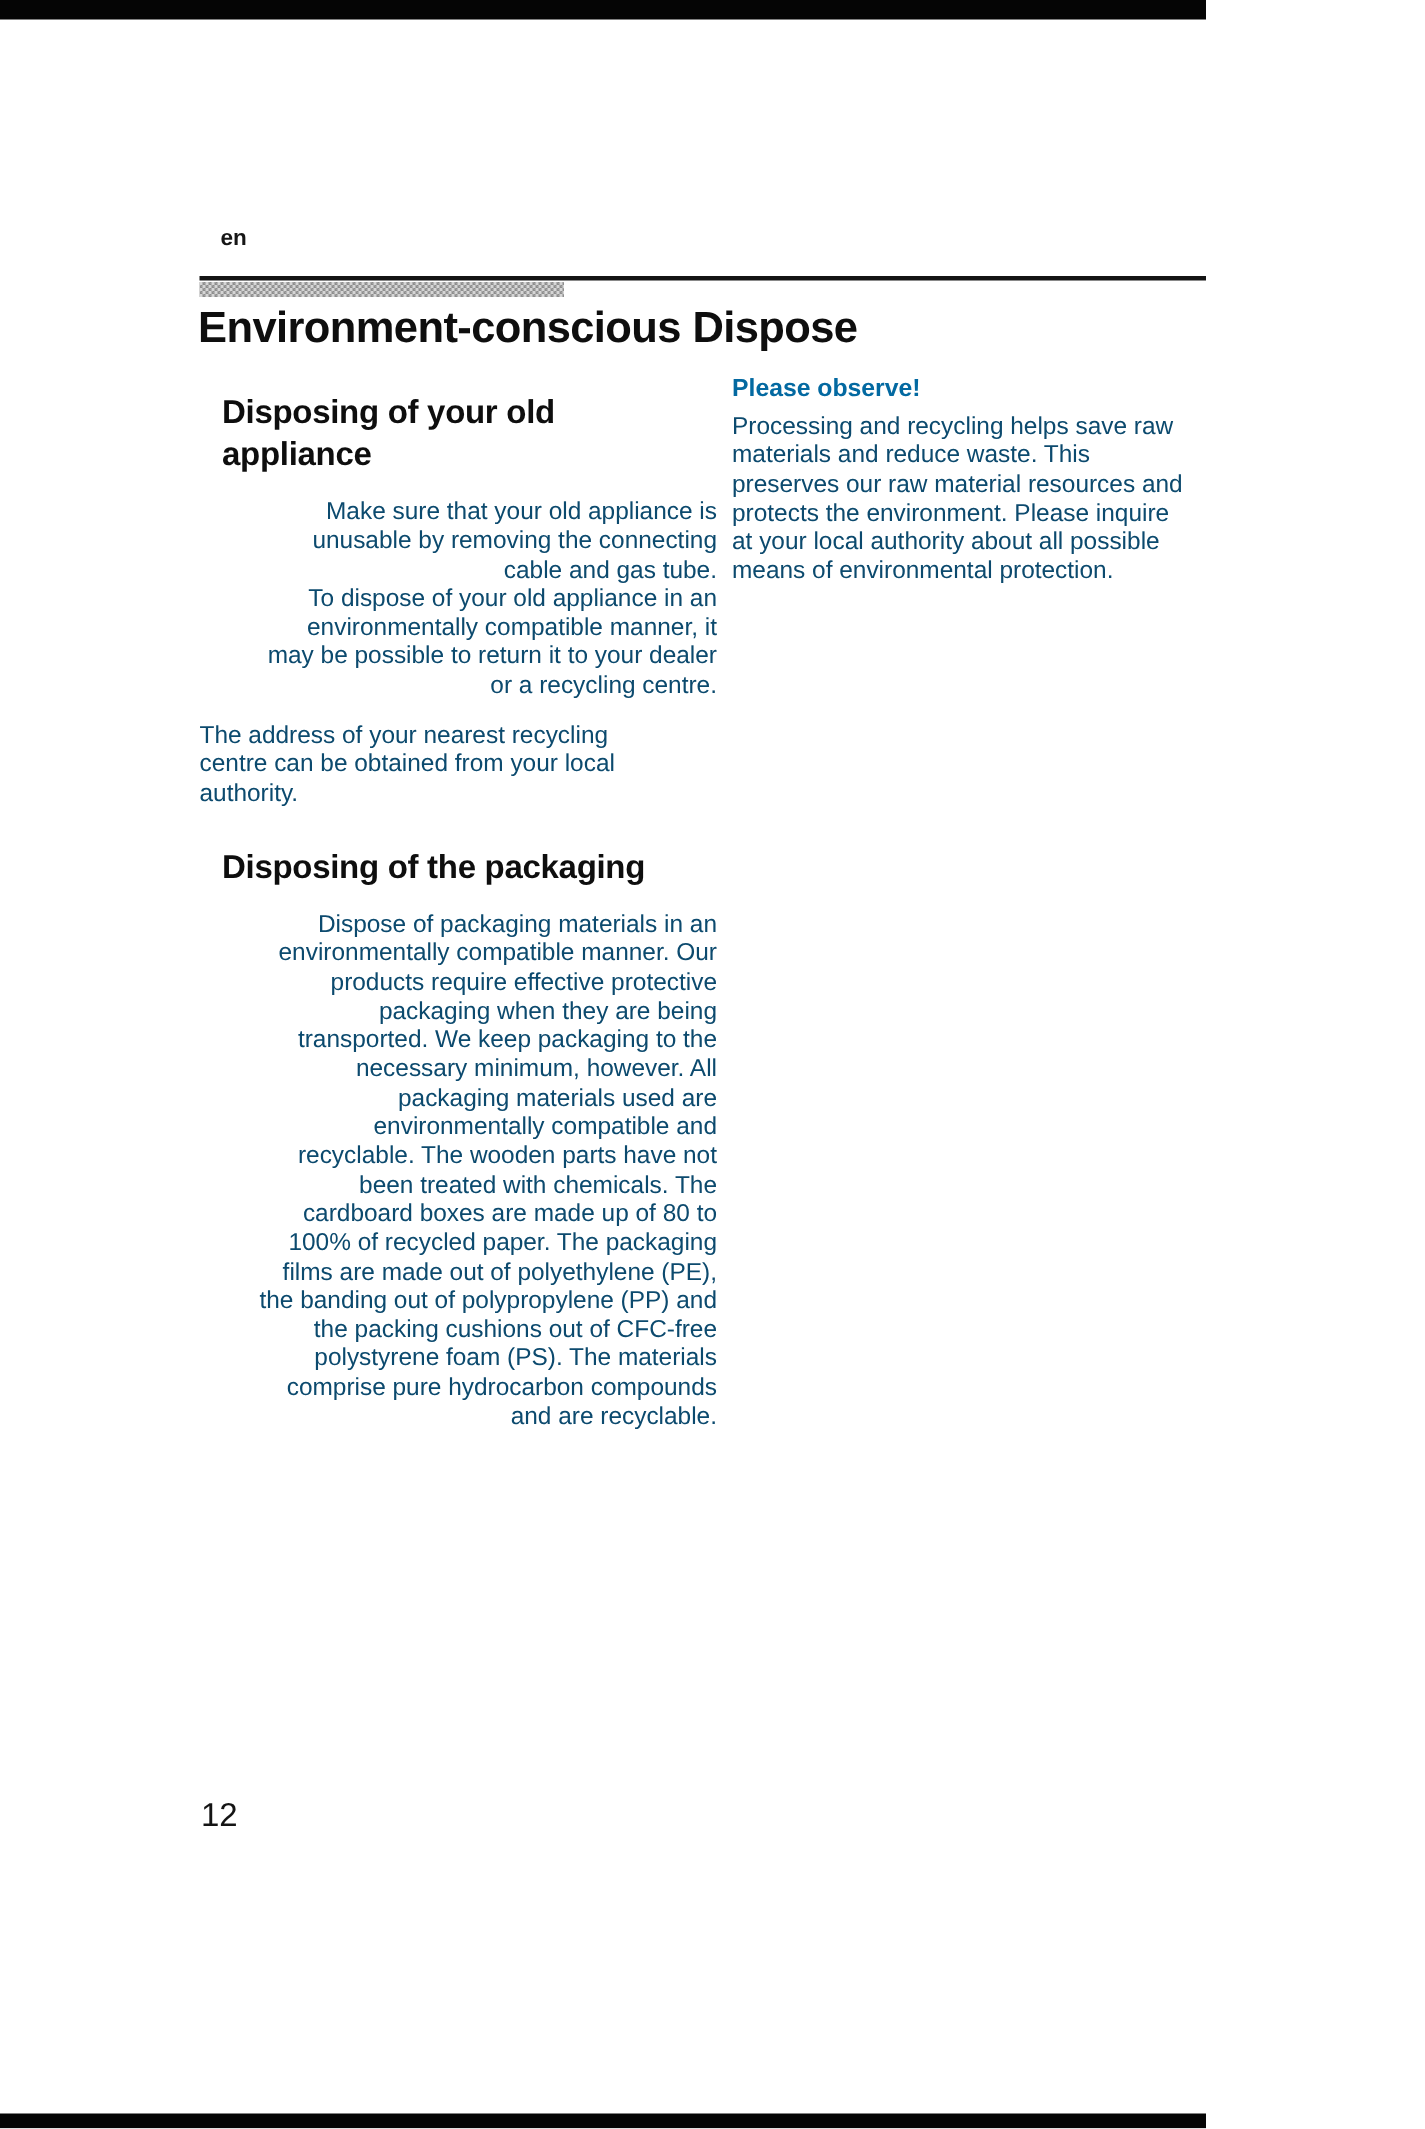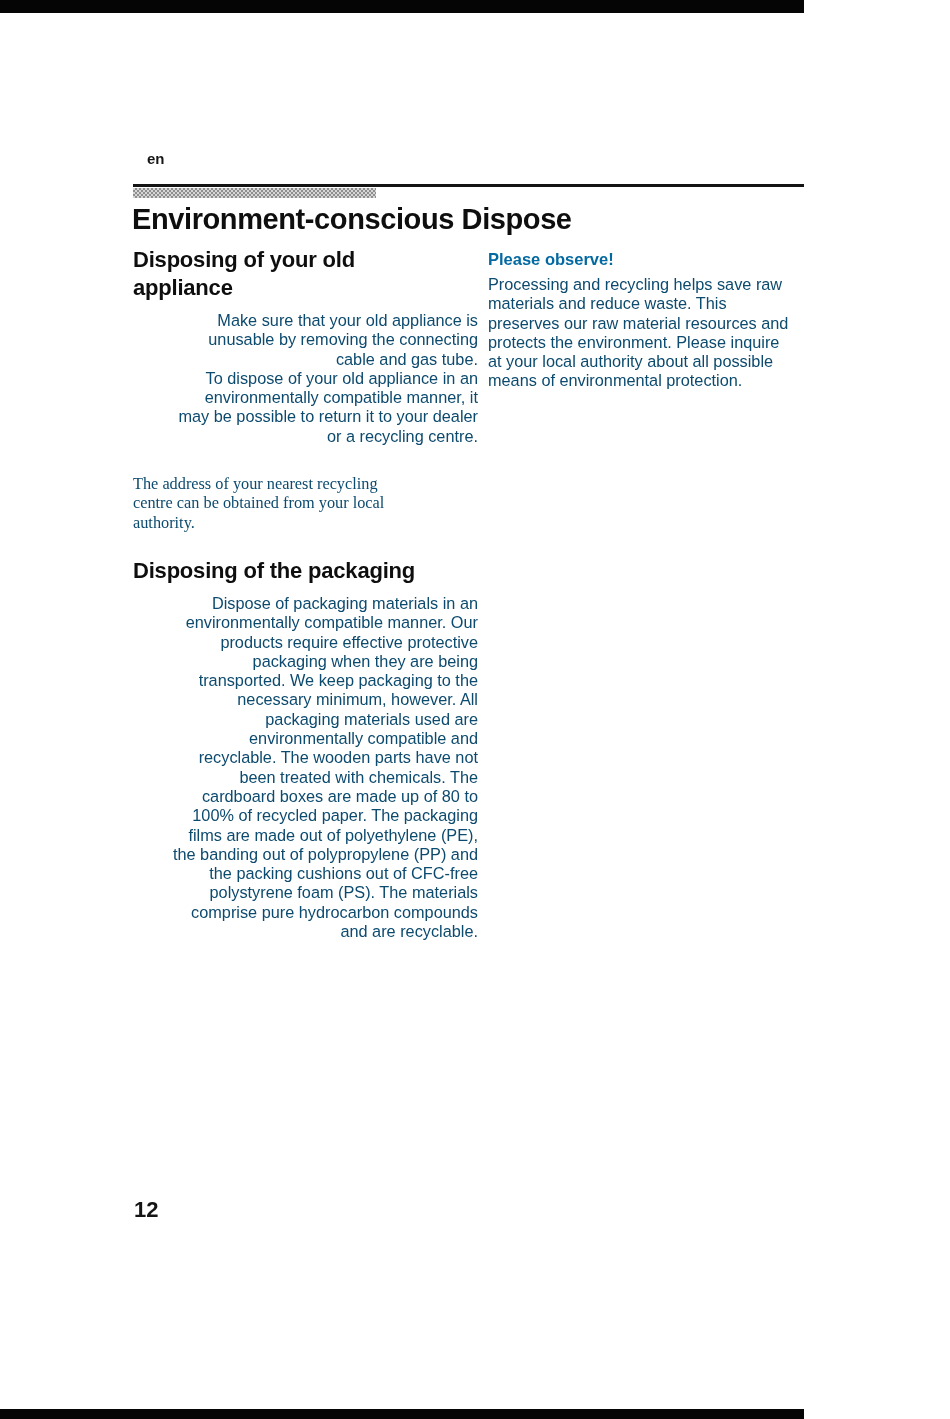--- a/index.html
+++ b/index.html
@@ -69,21 +69,21 @@
   }
   .col {
     position: absolute;
     top: 246px;
     width: 345px;
   }
   .col-left  { left: 133px; }
   .col-right { left: 488px; top: 249px; }
 
   .section-heading {
-    margin: 0;
+    margin: 15px;
     font-size: 22px;
     line-height: 28px;
     font-weight: bold;
     letter-spacing: -0.2px;
     color: #0e0e0e;
     white-space: pre;
   }
   .body-para {
     margin: 0;
     font-size: 16.3px;
@@ -93,31 +93,31 @@
   }
   .note-heading {
     margin: 0;
     font-size: 16.5px;
     line-height: 20px;
     font-weight: bold;
     color: #0369a1;
     white-space: pre;
   }
   .mt-para1   { margin-top: 9px; text-align: right; }
-  .mt-para2   { margin-top: 28px; font-family: Liberation Serif, serif; }
+  .mt-para2   { margin-top: 14px; }
   .mt-section { margin-top: 25px; }
   .mt-note    { margin-top: 6px; }
 
   .page-number {
     position: absolute;
     left: 134px;
     top: 1198px;
     font-size: 22px;
     line-height: 24px;
-    font-weight: bold;
+    font-weight: normal;
     color: #141414;
   }
 </style>
 </head>
 <body>
 
 <div class="page">
 
   <div class="scan-bar top"></div>
 

